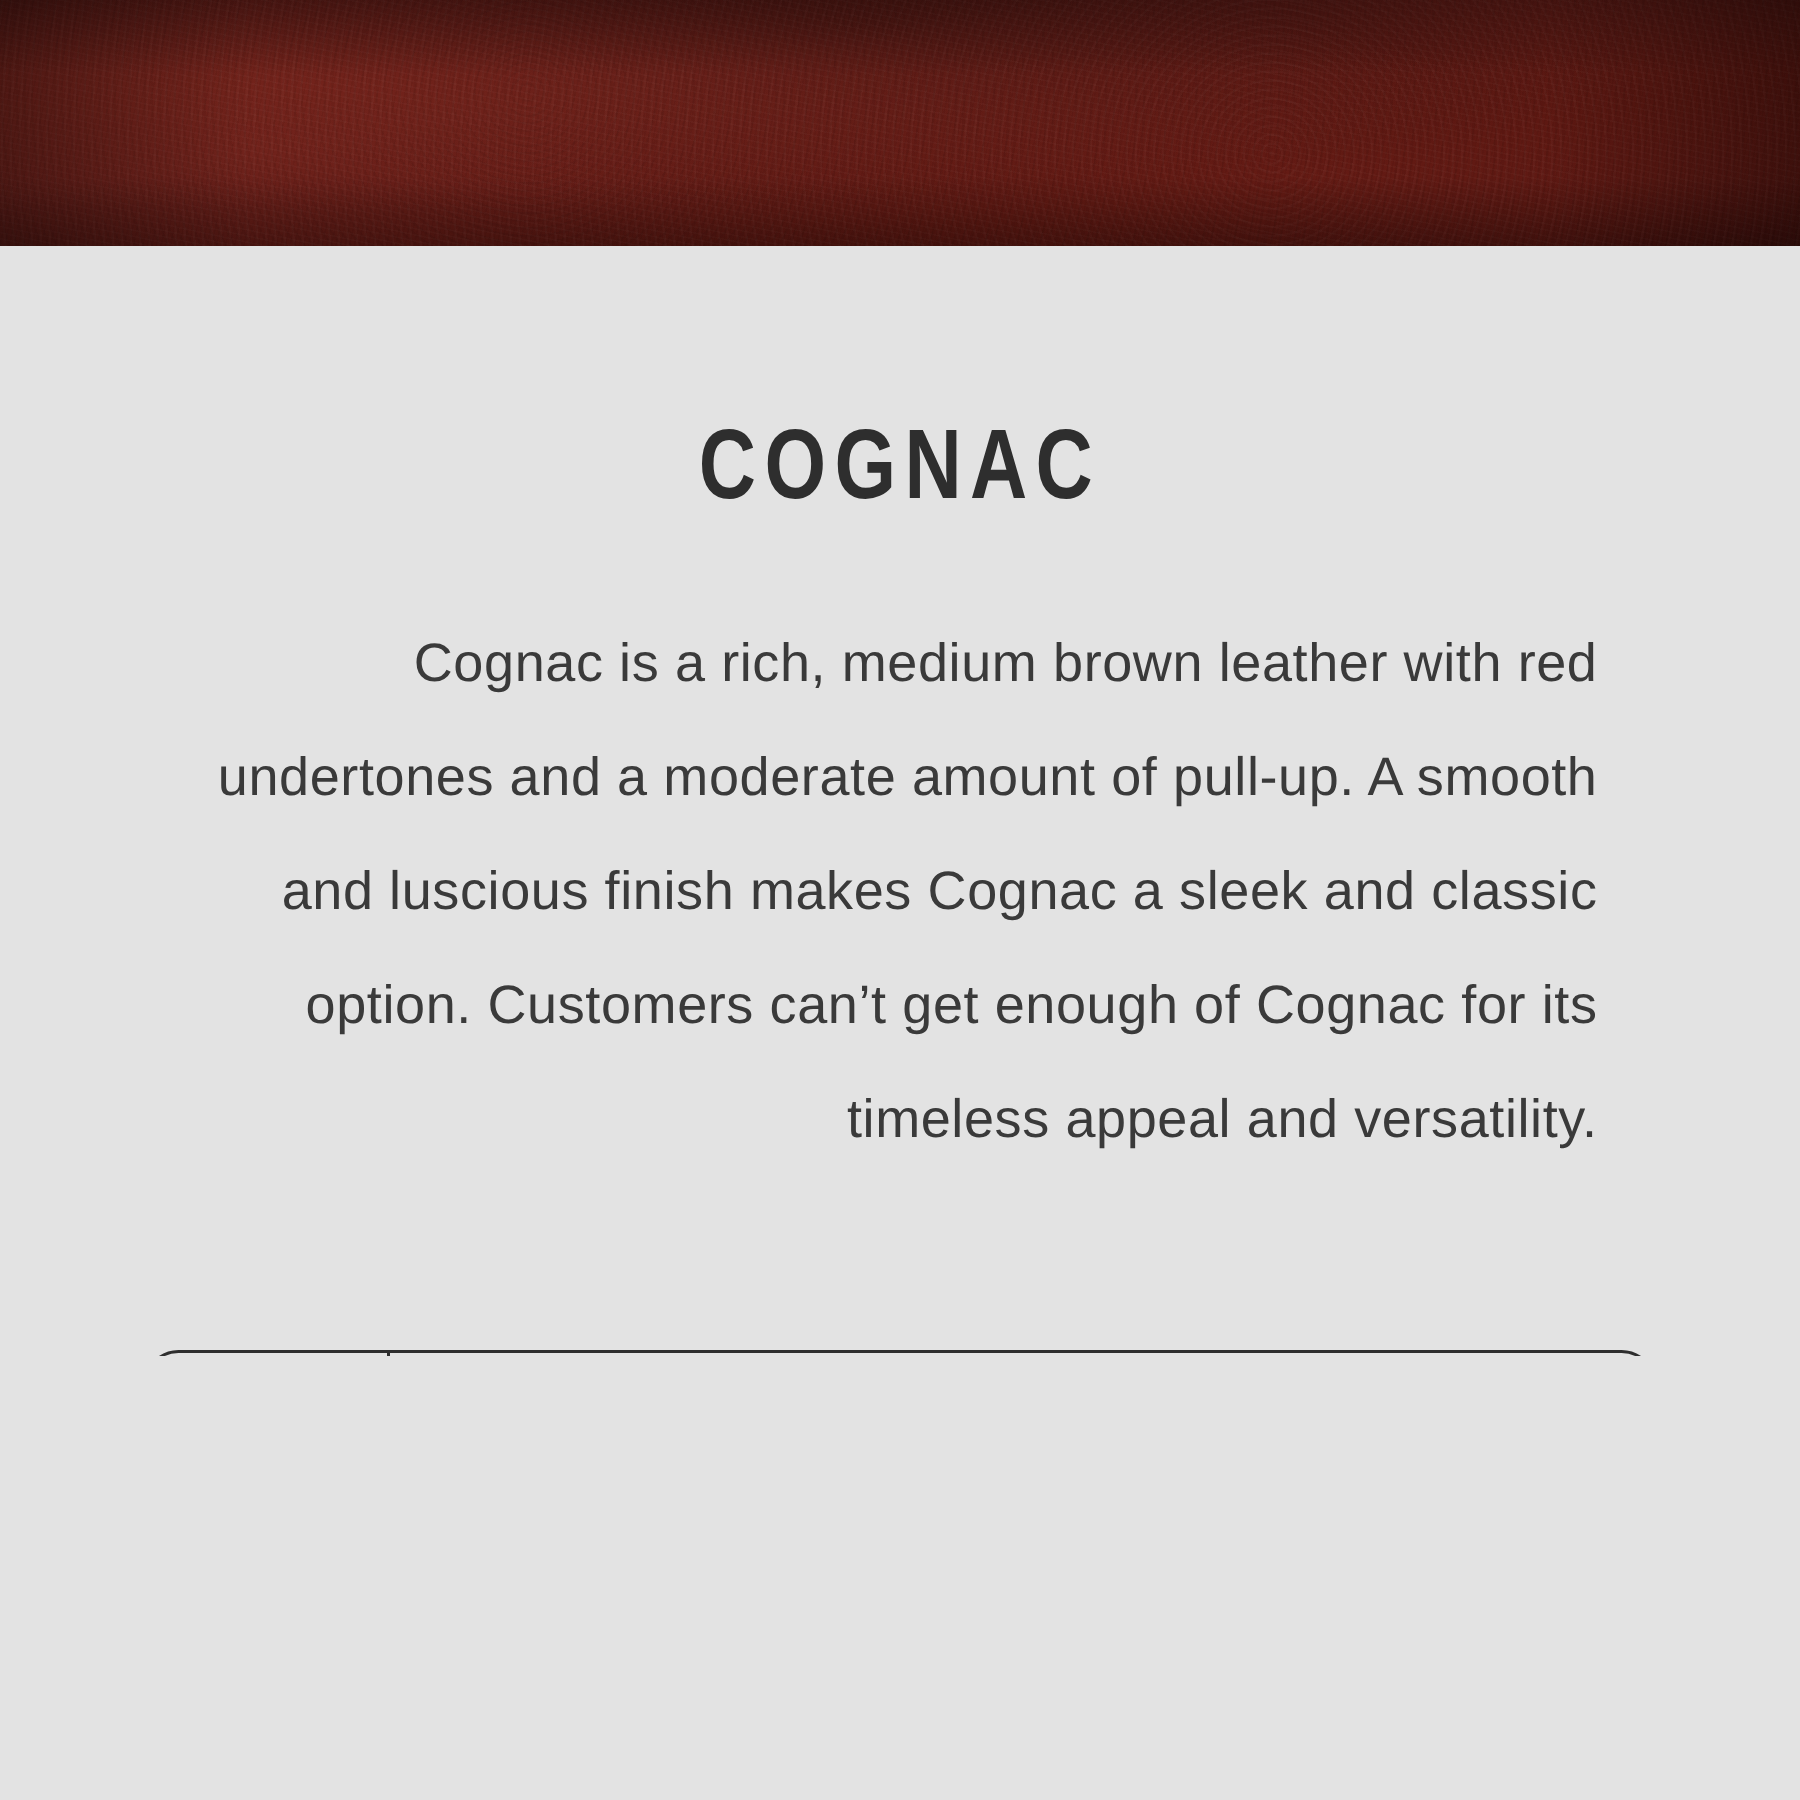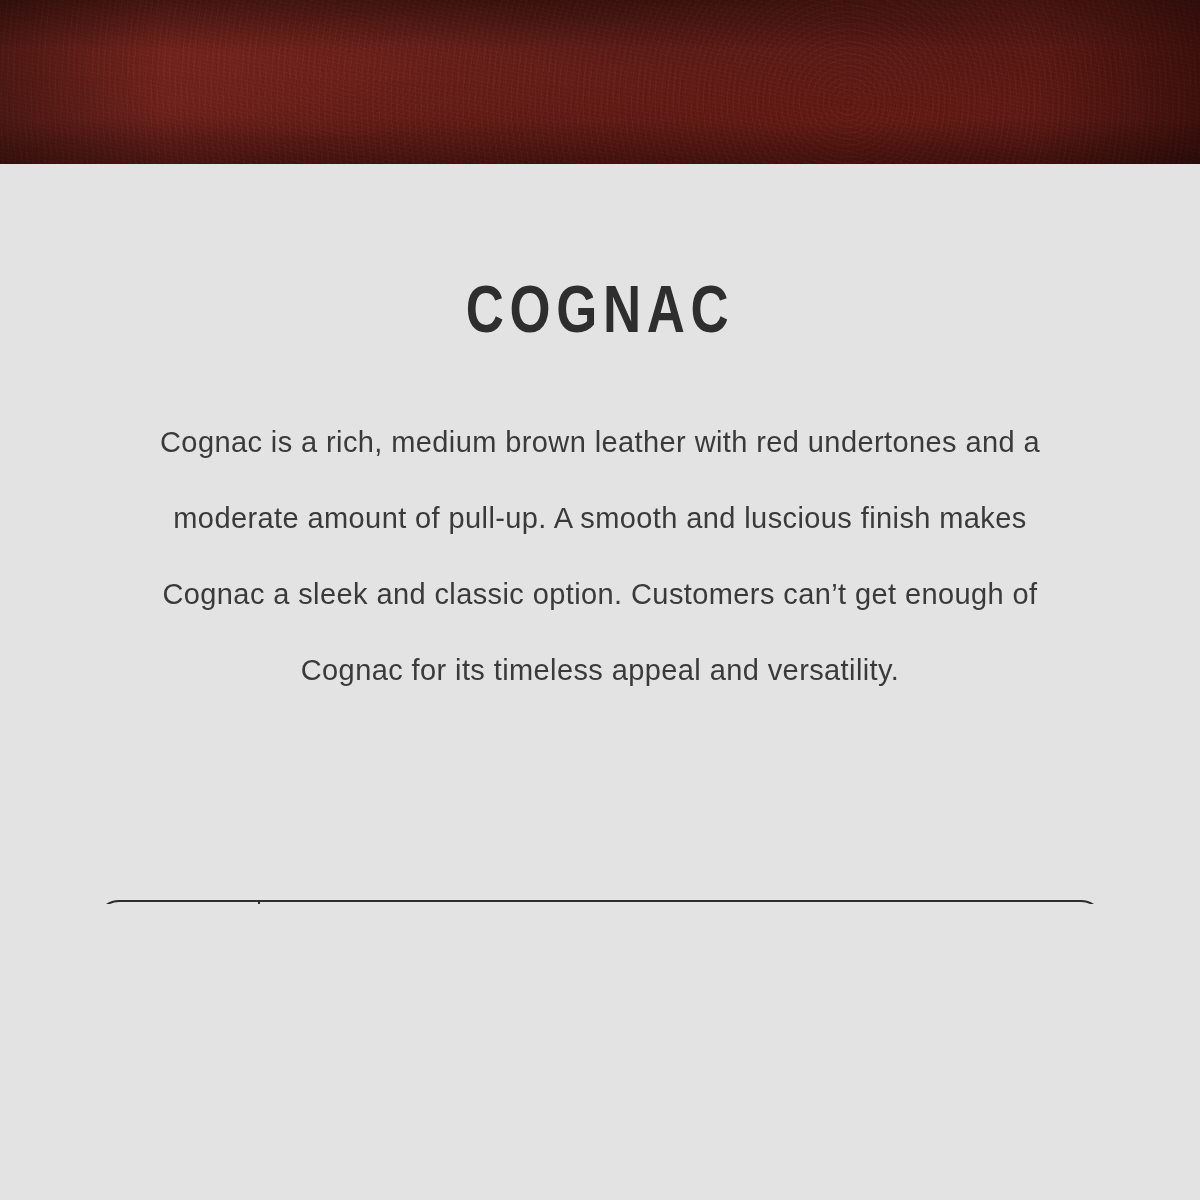--- a/index.html
+++ b/index.html
@@ -65,22 +65,22 @@
     letter-spacing: 7px;
     color: #2e2e2e;
     transform: scaleX(0.8);
     line-height: 1;
   }
 
   
   .description {
     margin: 62px auto 0;
     width: 930px;
-    text-align: center;
-    font-size: 29px;
+    text-align: right;
+    font-size: 36px;
     line-height: 76px;
     color: #3a3a3a;
     letter-spacing: 0.4px;
     font-weight: 400;
   }
 
   
   .scales {
     position: absolute;
     left: 0;

